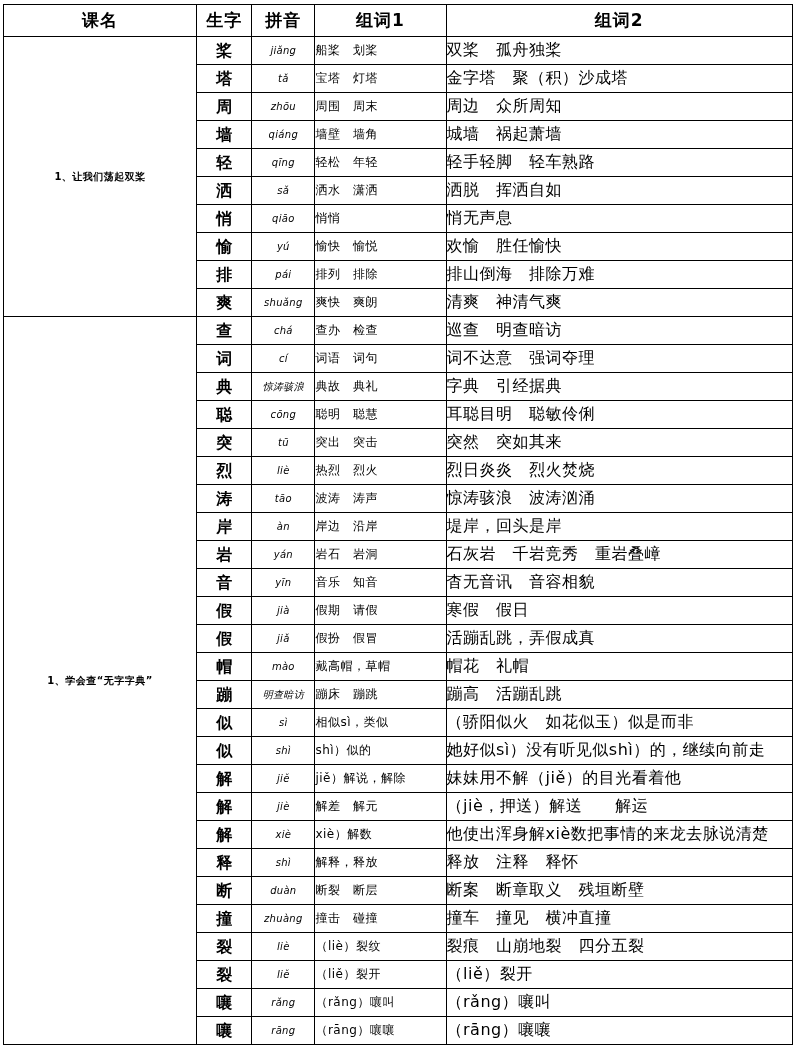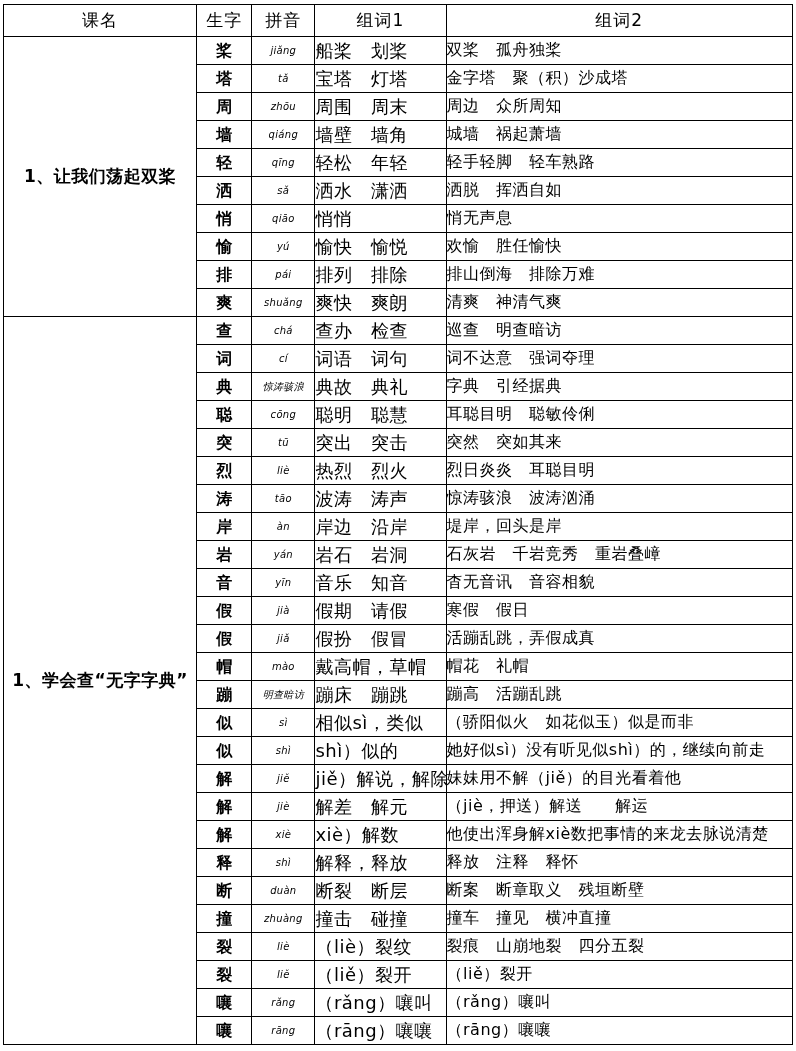--- a/index.html
+++ b/index.html
@@ -26,54 +26,54 @@
     margin: 0 3px;
     table-layout: fixed;
   }
   table.vocab th, table.vocab td {
     border: 1px solid #000000;
     padding: 0;
     vertical-align: middle;
   }
   thead th {
     font-size: 17px;
-    font-weight: normal;
+    font-weight: bold;
     height: 31px;
     text-align: center;
     letter-spacing: 1px;
   }
   col.c-lesson { width: 193px; }
   col.c-char   { width: 55px; }
   col.c-pinyin { width: 63px; }
   col.c-w1     { width: 131px; }
   col.c-w2     { width: 346px; }
 
   td.lesson {
     text-align: center;
-    font-size: 17px;
+    font-size: 10px;
     font-weight: bold;
     letter-spacing: 0.5px;
     padding: 0 4px;
   }
   td.char {
     text-align: center;
     font-size: 16px;
     font-weight: bold;
     height: 27px;
     line-height: 27px;
   }
   td.pinyin {
     text-align: center;
     font-size: 10px;
     font-family: "DejaVu Sans", "Liberation Sans", sans-serif;
     font-style: italic;
     letter-spacing: 0.3px;
   }
   td.word {
-    font-size: 18px;
+    font-size: 12px;
     padding-left: 8px;
     letter-spacing: 0.5px;
     white-space: nowrap;
     overflow: hidden;
   }
   td.word2 {
     font-size: 16px;
     padding-left: 8px;
     letter-spacing: 0.5px;
     white-space: nowrap;
@@ -192,21 +192,21 @@
         <tr>
           <td class="char">突</td>
           <td class="pinyin">tū</td>
           <td class="word">突出　突击</td>
           <td class="word2">突然　突如其来</td>
         </tr>
         <tr>
           <td class="char">烈</td>
           <td class="pinyin">liè</td>
           <td class="word">热烈　烈火</td>
-          <td class="word2">烈日炎炎　耳聪目明</td>
+          <td class="word2">烈日炎炎　烈火焚烧</td>
         </tr>
         <tr>
           <td class="char">涛</td>
           <td class="pinyin">tāo</td>
           <td class="word">波涛　涛声</td>
           <td class="word2">惊涛骇浪　波涛汹涌</td>
         </tr>
         <tr>
           <td class="char">岸</td>
           <td class="pinyin">àn</td>

